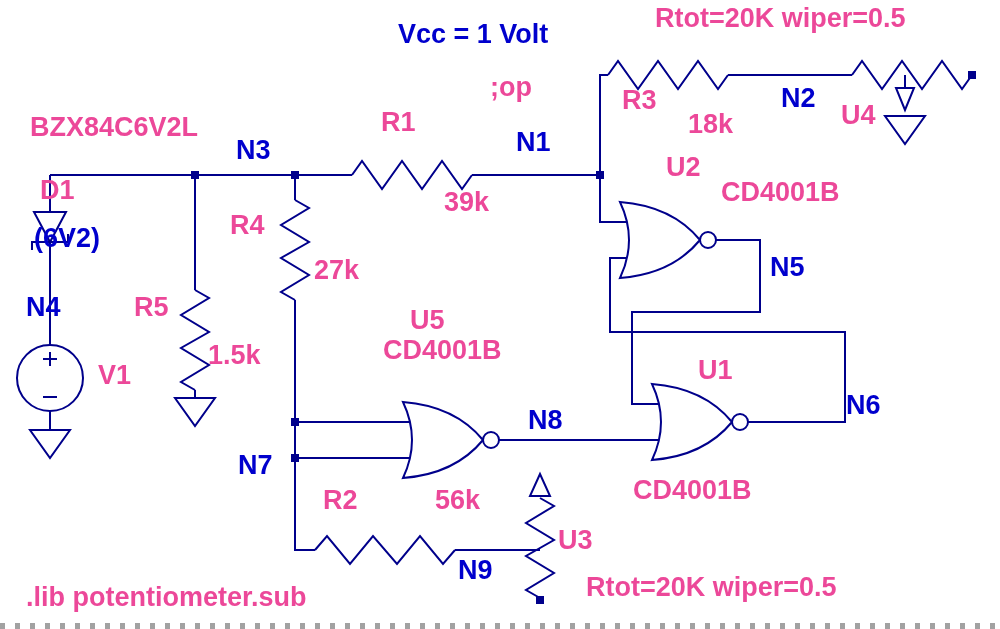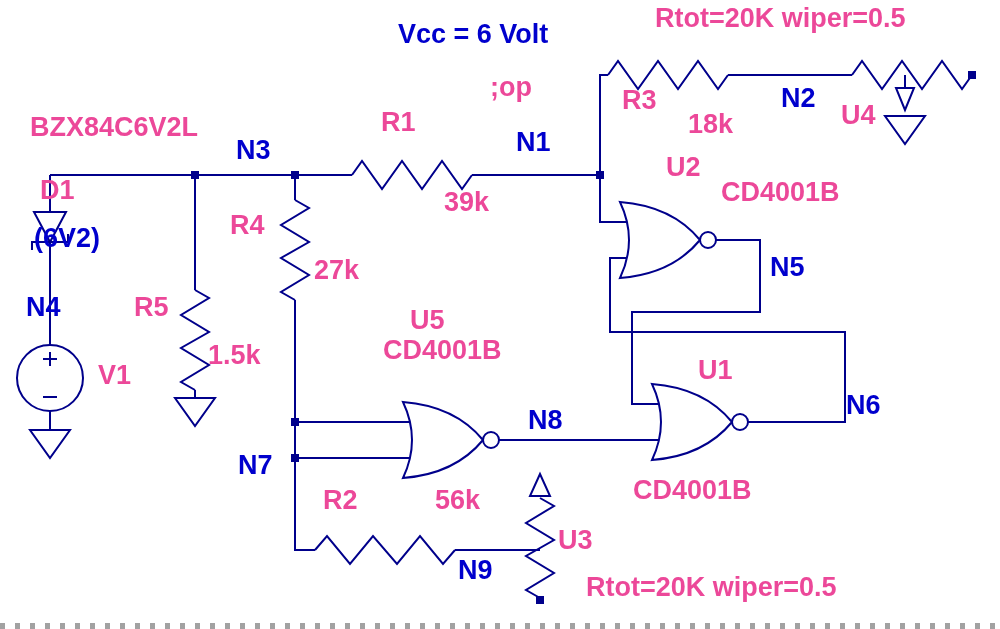--- a/index.html
+++ b/index.html
@@ -125,21 +125,21 @@
 
     <g fill="#00008B" stroke="none">
       <rect x="191" y="171" width="8" height="8"></rect>
       <rect x="291" y="171" width="8" height="8"></rect>
       <rect x="596" y="171" width="8" height="8"></rect>
       <rect x="291" y="418" width="8" height="8"></rect>
       <rect x="291" y="454" width="8" height="8"></rect>
     </g>
   </svg>
 
-  <div class="lbl net" style="left:398px;top:20px">Vcc = 6 Volt</div>
+  <div class="lbl net" style="left:398px;top:20px">Vcc = 1 Volt</div>
   <div class="lbl blk" style="left:655px;top:4px">Rtot=20K wiper=0.5</div>
   <div class="lbl blk" style="left:490px;top:73px">;op</div>
   <div class="lbl blk" style="left:30px;top:113px">BZX84C6V2L</div>
 
   <div class="lbl net" style="left:236px;top:136px">N3</div>
   <div class="lbl net" style="left:516px;top:128px">N1</div>
   <div class="lbl net" style="left:781px;top:84px">N2</div>
   <div class="lbl net" style="left:770px;top:253px">N5</div>
   <div class="lbl net" style="left:26px;top:293px">N4</div>
   <div class="lbl net" style="left:528px;top:406px">N8</div>
@@ -162,15 +162,16 @@
   <div class="lbl blk" style="left:208px;top:341px">1.5k</div>
   <div class="lbl blk" style="left:410px;top:306px">U5</div>
   <div class="lbl blk" style="left:383px;top:336px">CD4001B</div>
   <div class="lbl blk" style="left:98px;top:361px">V1</div>
   <div class="lbl blk" style="left:698px;top:356px">U1</div>
   <div class="lbl blk" style="left:323px;top:486px">R2</div>
   <div class="lbl blk" style="left:435px;top:486px">56k</div>
   <div class="lbl blk" style="left:633px;top:476px">CD4001B</div>
   <div class="lbl blk" style="left:558px;top:526px">U3</div>
   <div class="lbl blk" style="left:586px;top:573px">Rtot=20K wiper=0.5</div>
+  <div class="lbl blk" style="left:26px;top:583px">.lib potentiometer.sub</div>
 
   <div class="bottom-strip"></div>
 </div>
 
 </body></html>

